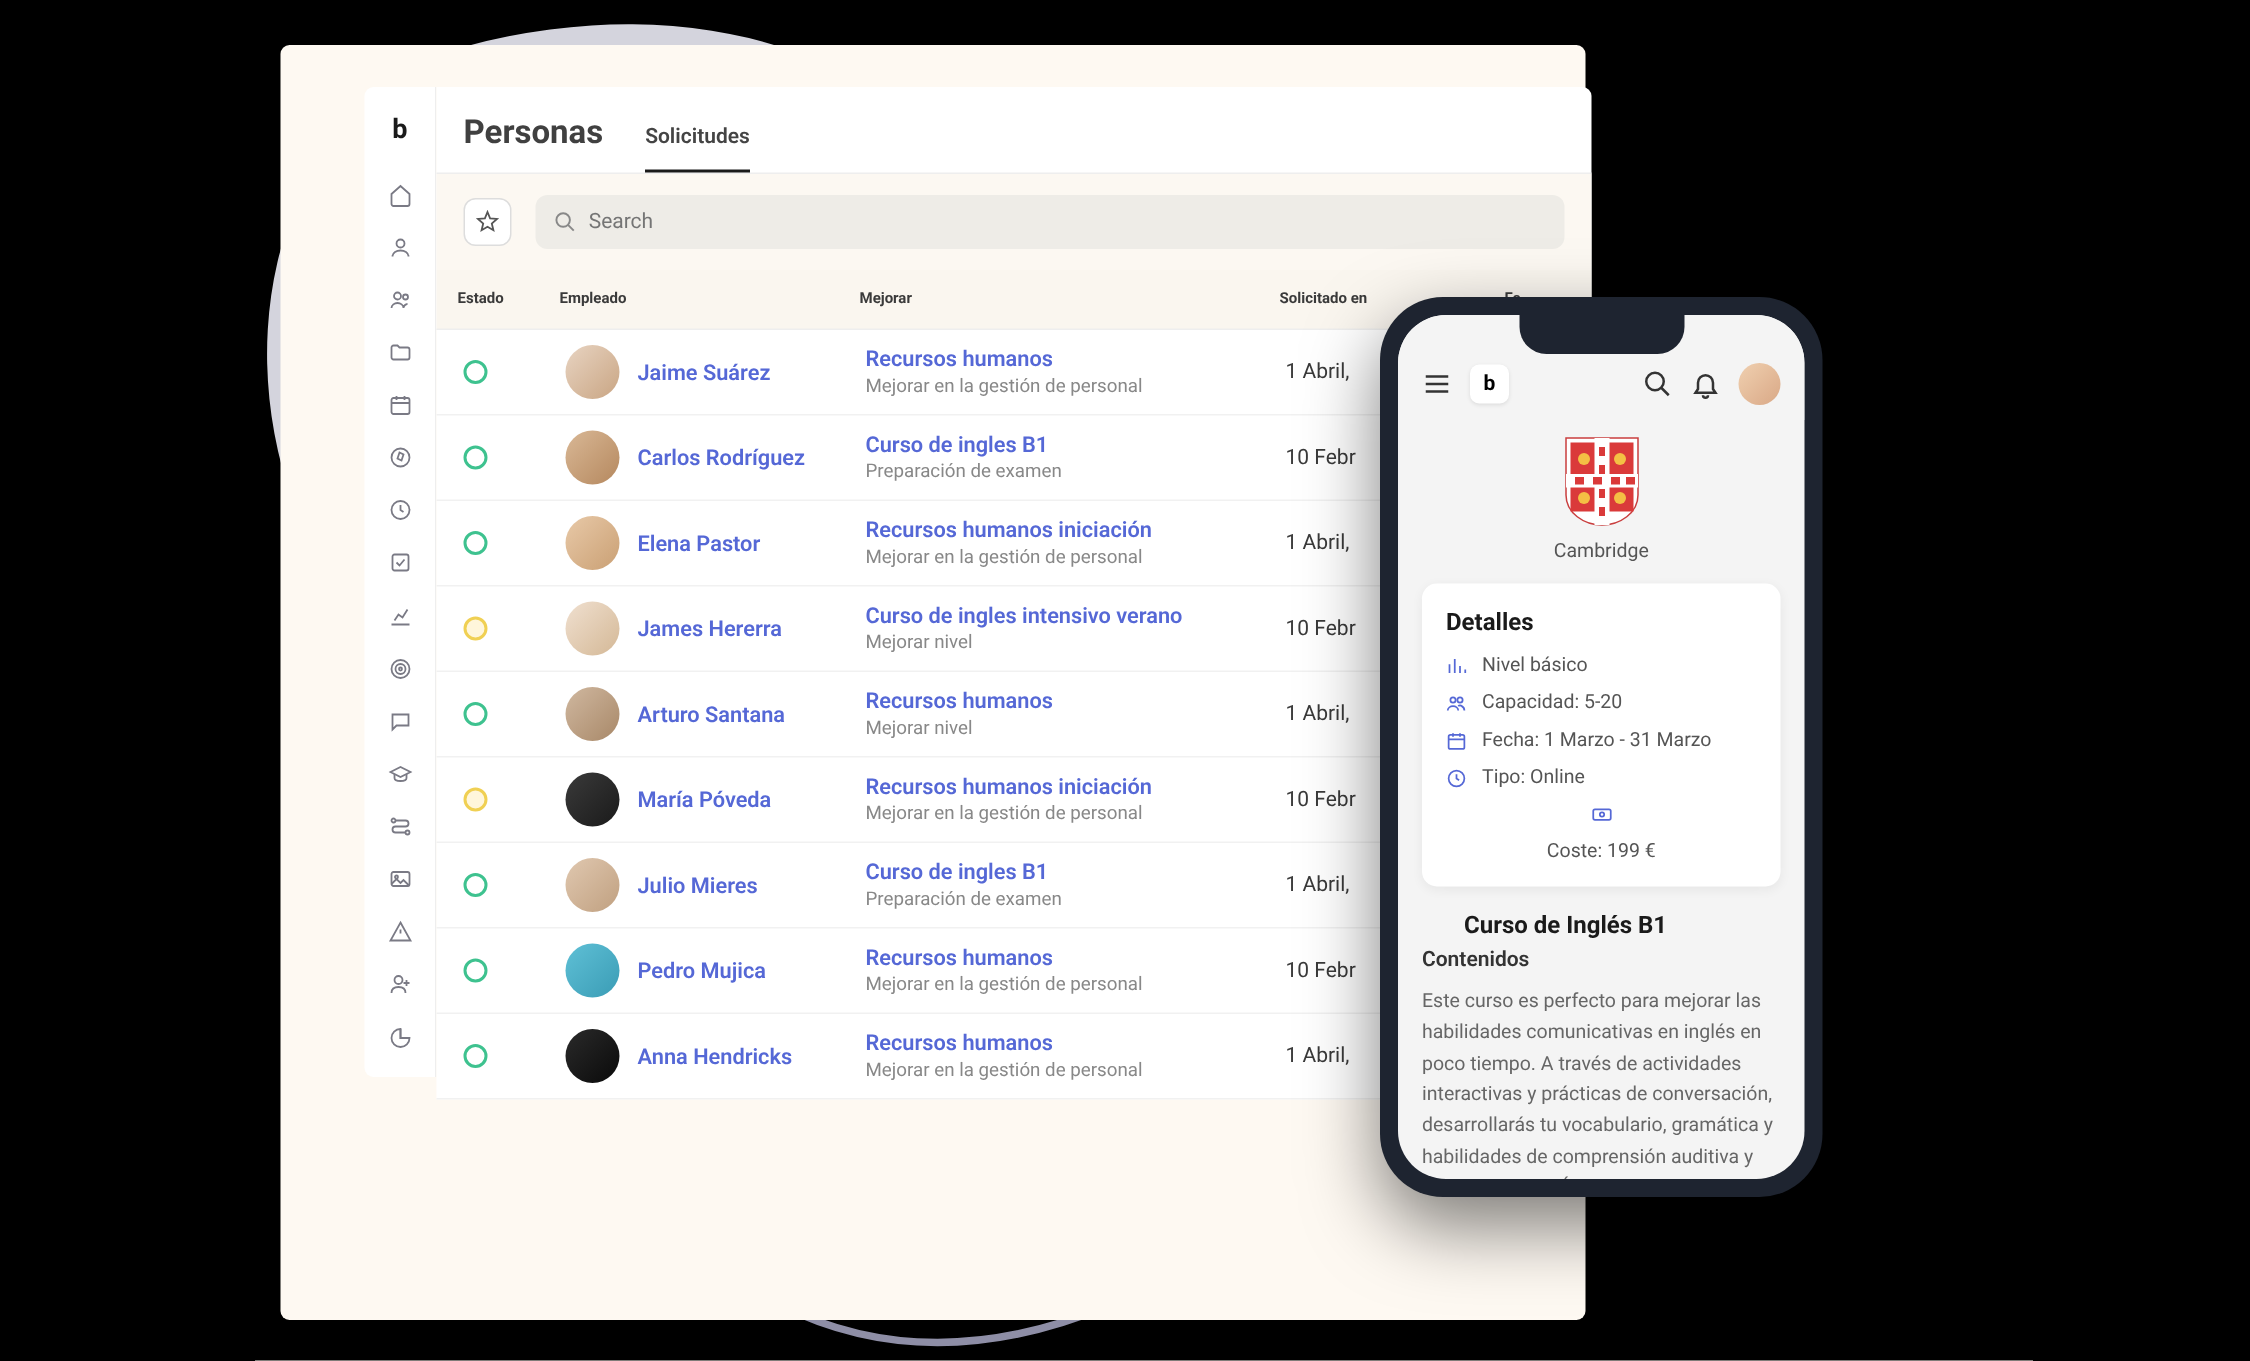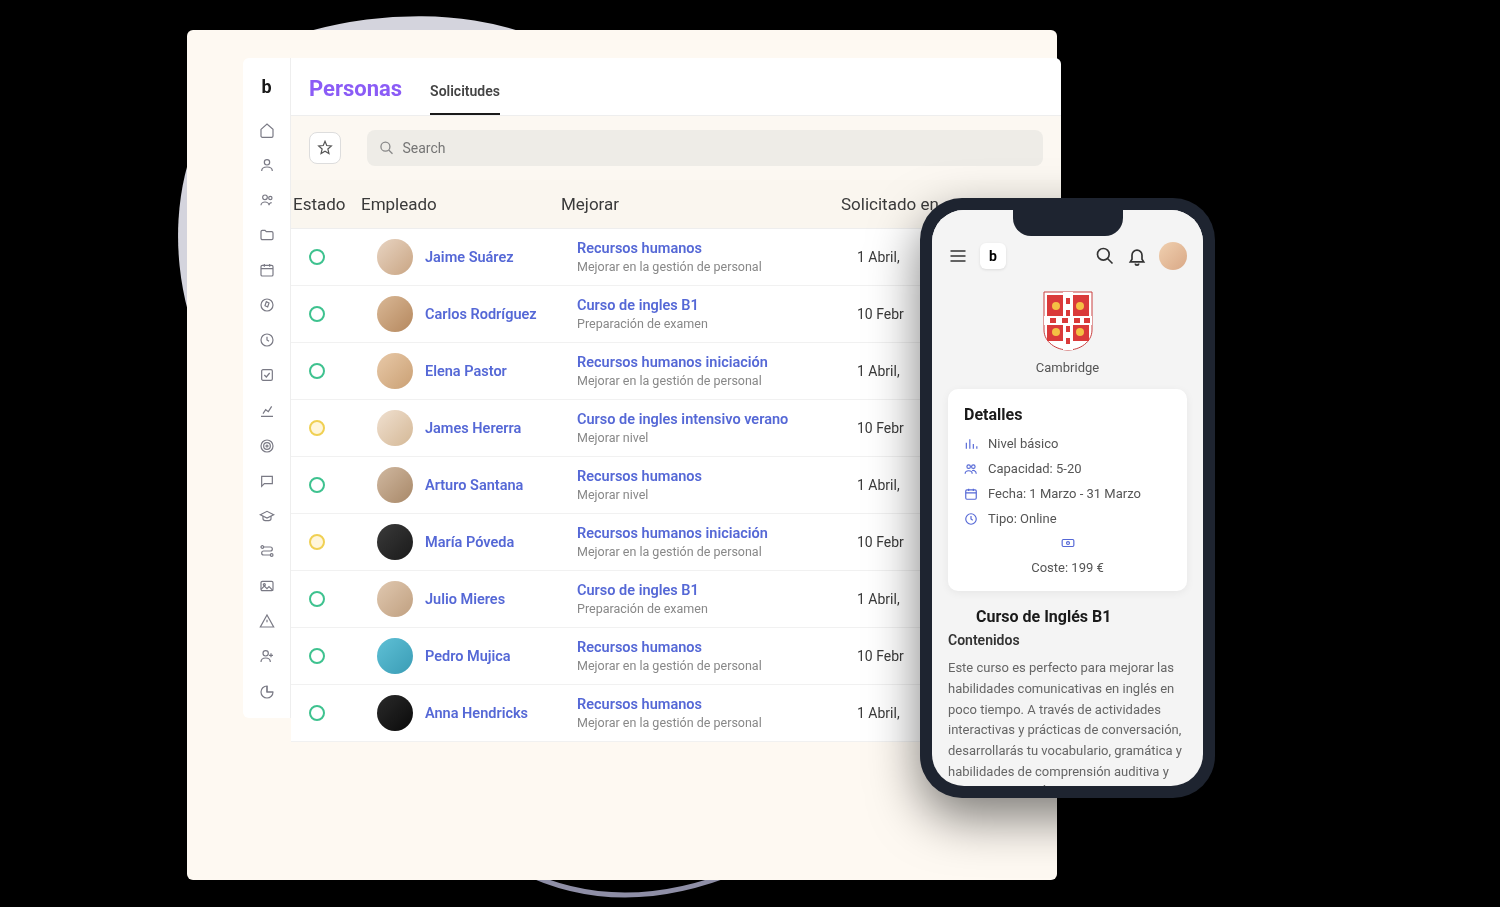--- a/index.html
+++ b/index.html
@@ -12,29 +12,29 @@
 
 .bg-panel { position: absolute; left: 187px; top: 30px; width: 870px; height: 850px; background: #fef9f2; border-radius: 6px; }
 
 .sidebar { position: absolute; left: 243px; top: 58px; width: 48px; height: 660px; background: #fff; border-right: 1px solid #eee; display: flex; flex-direction: column; align-items: center; padding: 18px 0; gap: 18px; border-radius: 6px 0 0 6px; }
 .sidebar-logo { font-size: 18px; font-weight: 700; color: #1a1a1a; margin-bottom: 6px; }
 .sidebar-icon { width: 18px; height: 18px; display: flex; align-items: center; justify-content: center; color: #7a7a85; cursor: pointer; }
 .sidebar-icon svg { width: 16px; height: 16px; stroke: currentColor; fill: none; stroke-width: 1.8; }
 
 .main { position: absolute; left: 291px; top: 58px; width: 770px; background: #fff; border-radius: 0 6px 6px 0; }
 .header { display: flex; align-items: baseline; gap: 28px; padding: 18px 18px 0; border-bottom: 1px solid #eee; }
-.page-title { font-size: 22px; font-weight: 700; color: #8b5cf6; }
+.page-title { font-size: 22px; font-weight: 700; color: #404040; }
 .tab { font-size: 14px; font-weight: 600; color: #444; padding-bottom: 14px; border-bottom: 2px solid #1a1a1a; cursor: pointer; }
 
-.toolbar { display: flex; align-items: center; gap: 26px; padding: 14px 18px; background: #fcf8f2; }
+.toolbar { display: flex; align-items: center; gap: 16px; padding: 14px 18px; background: #fcf8f2; }
 .star-btn { width: 32px; height: 32px; border: 1px solid #ddd; border-radius: 8px; background: #fff; display: flex; align-items: center; justify-content: center; cursor: pointer; }
 .search-box { flex: 1; height: 36px; background: #eeece7; border-radius: 8px; display: flex; align-items: center; padding: 0 12px; gap: 8px; }
 .search-box input { border: none; background: transparent; outline: none; font-size: 14px; color: #666; width: 100%; }
 
-.table-header { display: flex; padding: 14px 2px; background: #faf6ef; border-bottom: 1px solid #eee; font-size: 17px; font-weight: 400; color: #3a3a3a; }
+.table-header { display: flex; padding: 14px 14px; background: #faf6ef; border-bottom: 1px solid #eee; font-size: 10px; font-weight: 700; color: #3a3a3a; }
 .col-estado { width: 68px; }
 .col-empleado { width: 200px; }
 .col-nombre { width: 280px; }
 .col-solicitado { width: 150px; }
 .col-fe { flex: 1; }
 
 .rows { }
 .row { display: flex; align-items: center; padding: 10px 18px; border-bottom: 1px solid #f1f1f1; }
 .status-dot { width: 16px; height: 16px; border-radius: 50%; }
 .status-green { border: 2px solid #3ec28f; background: #fff; }

